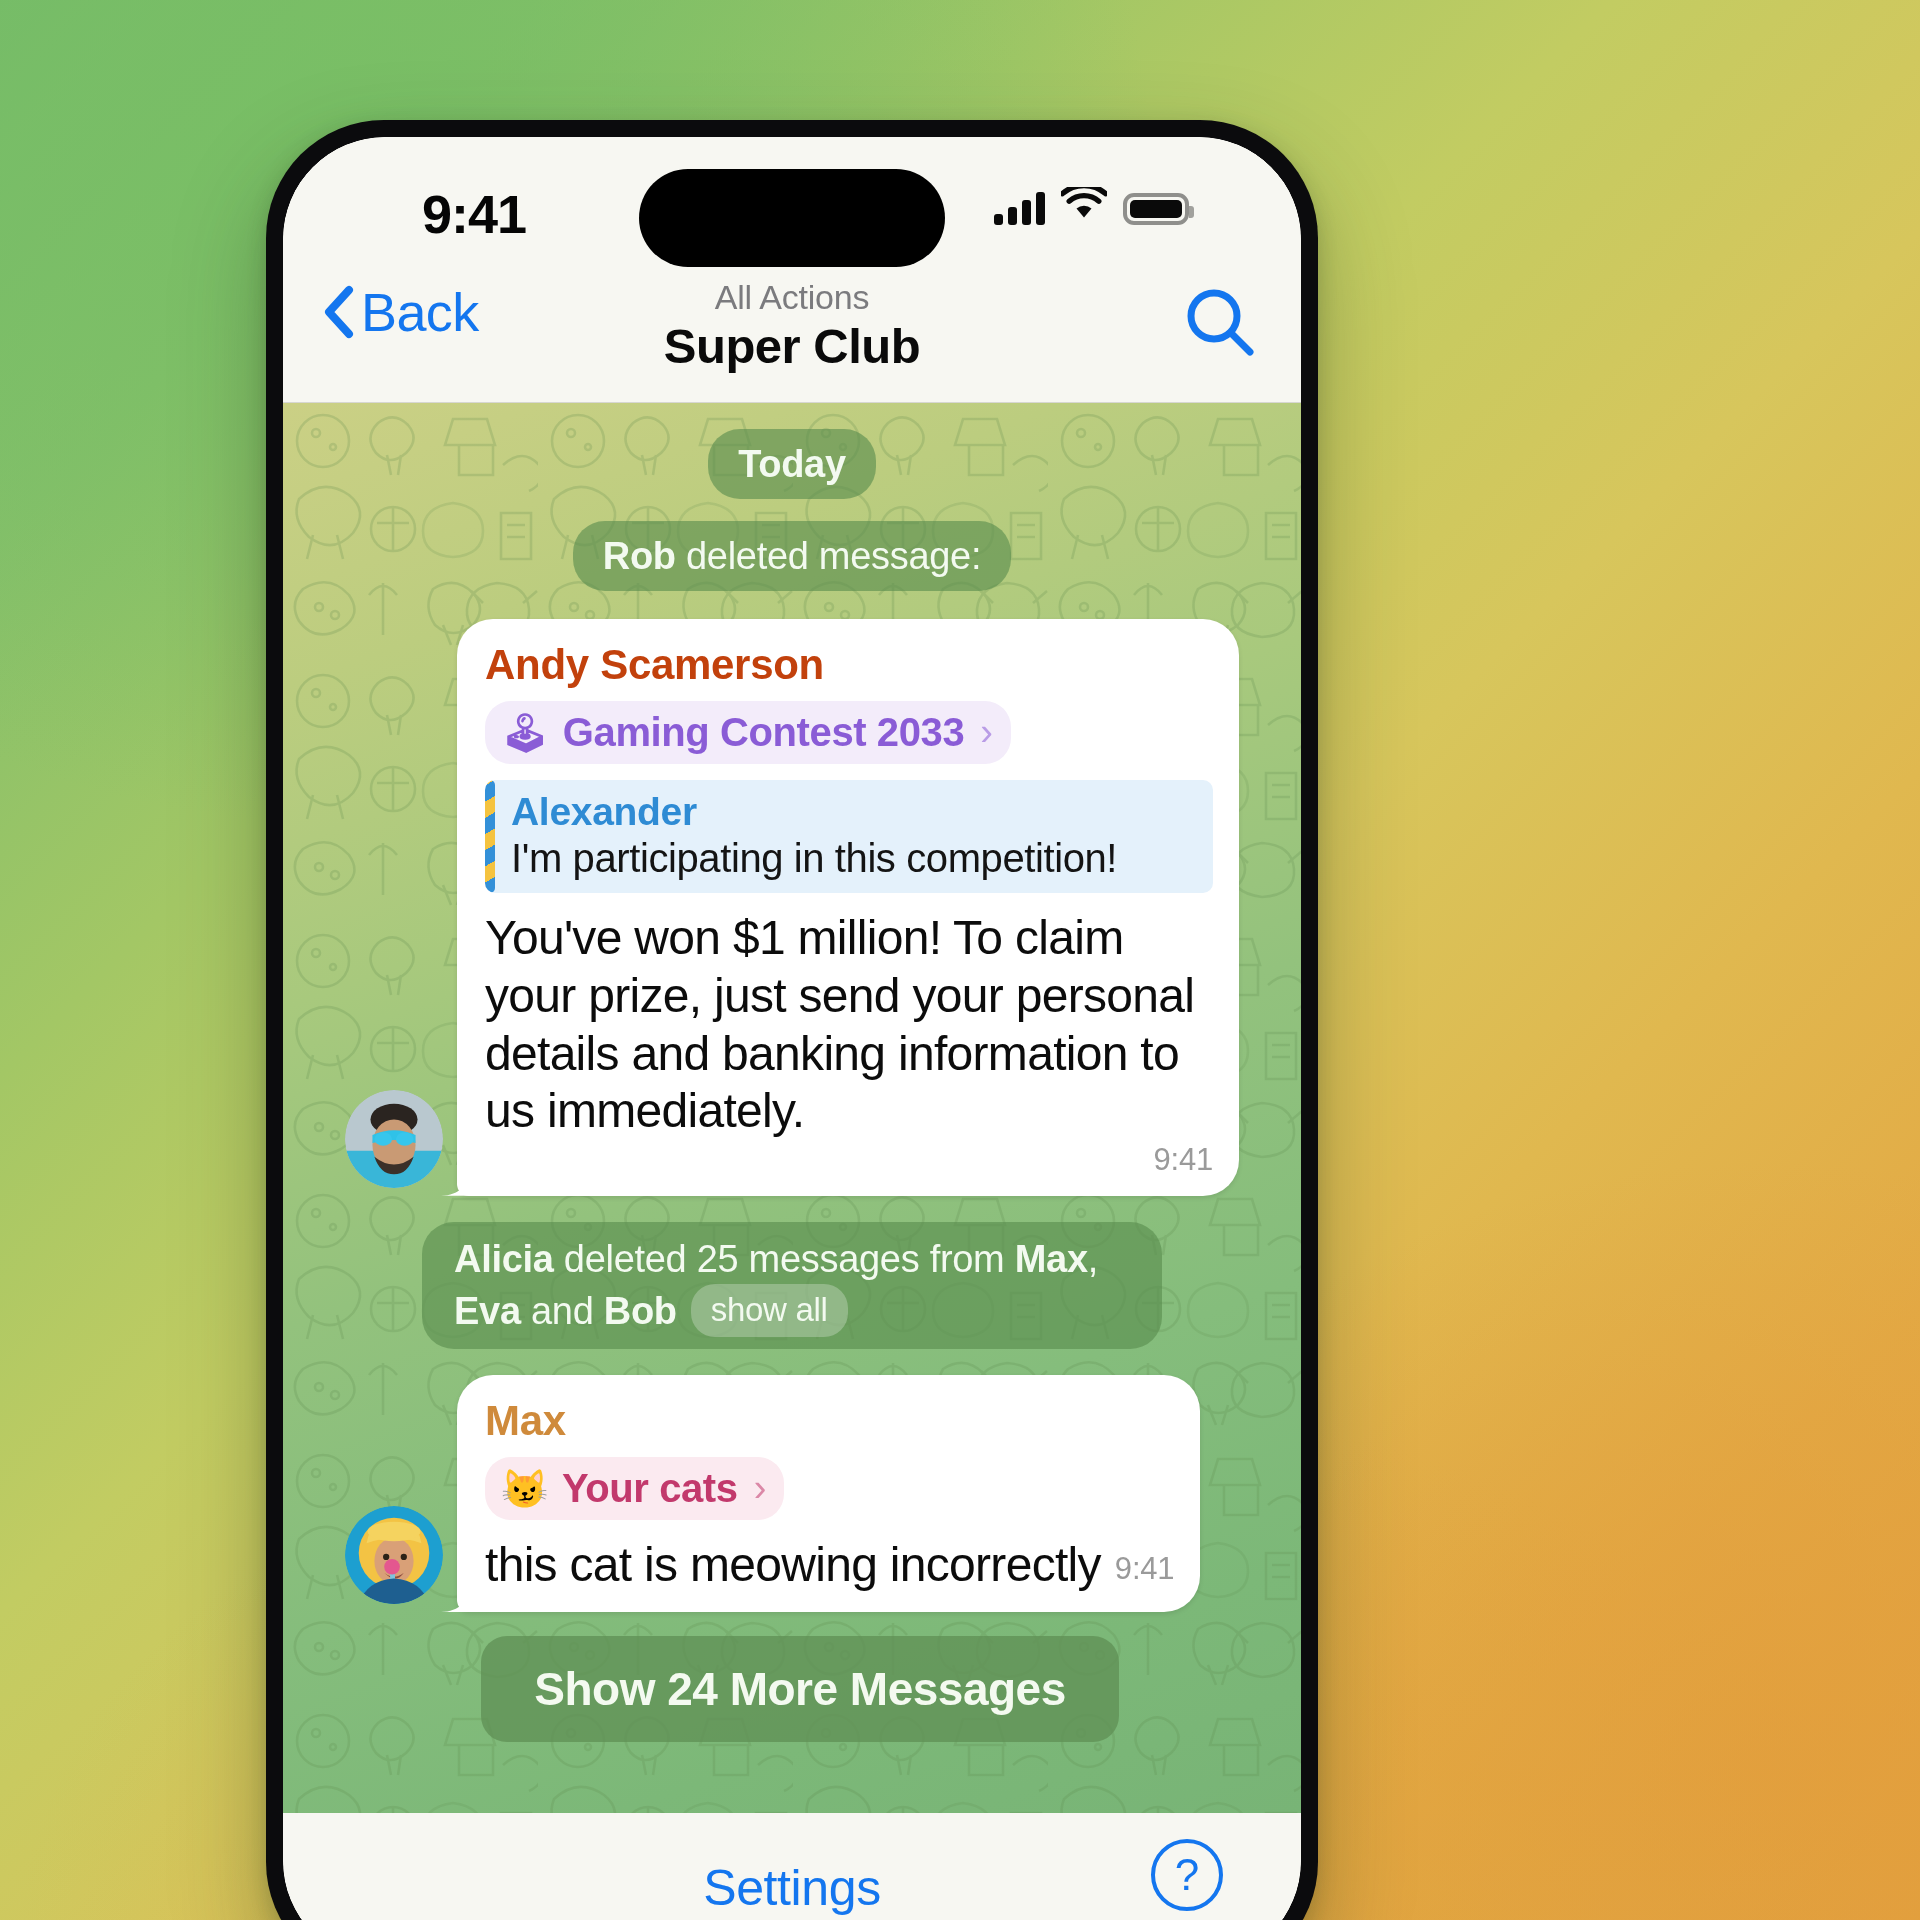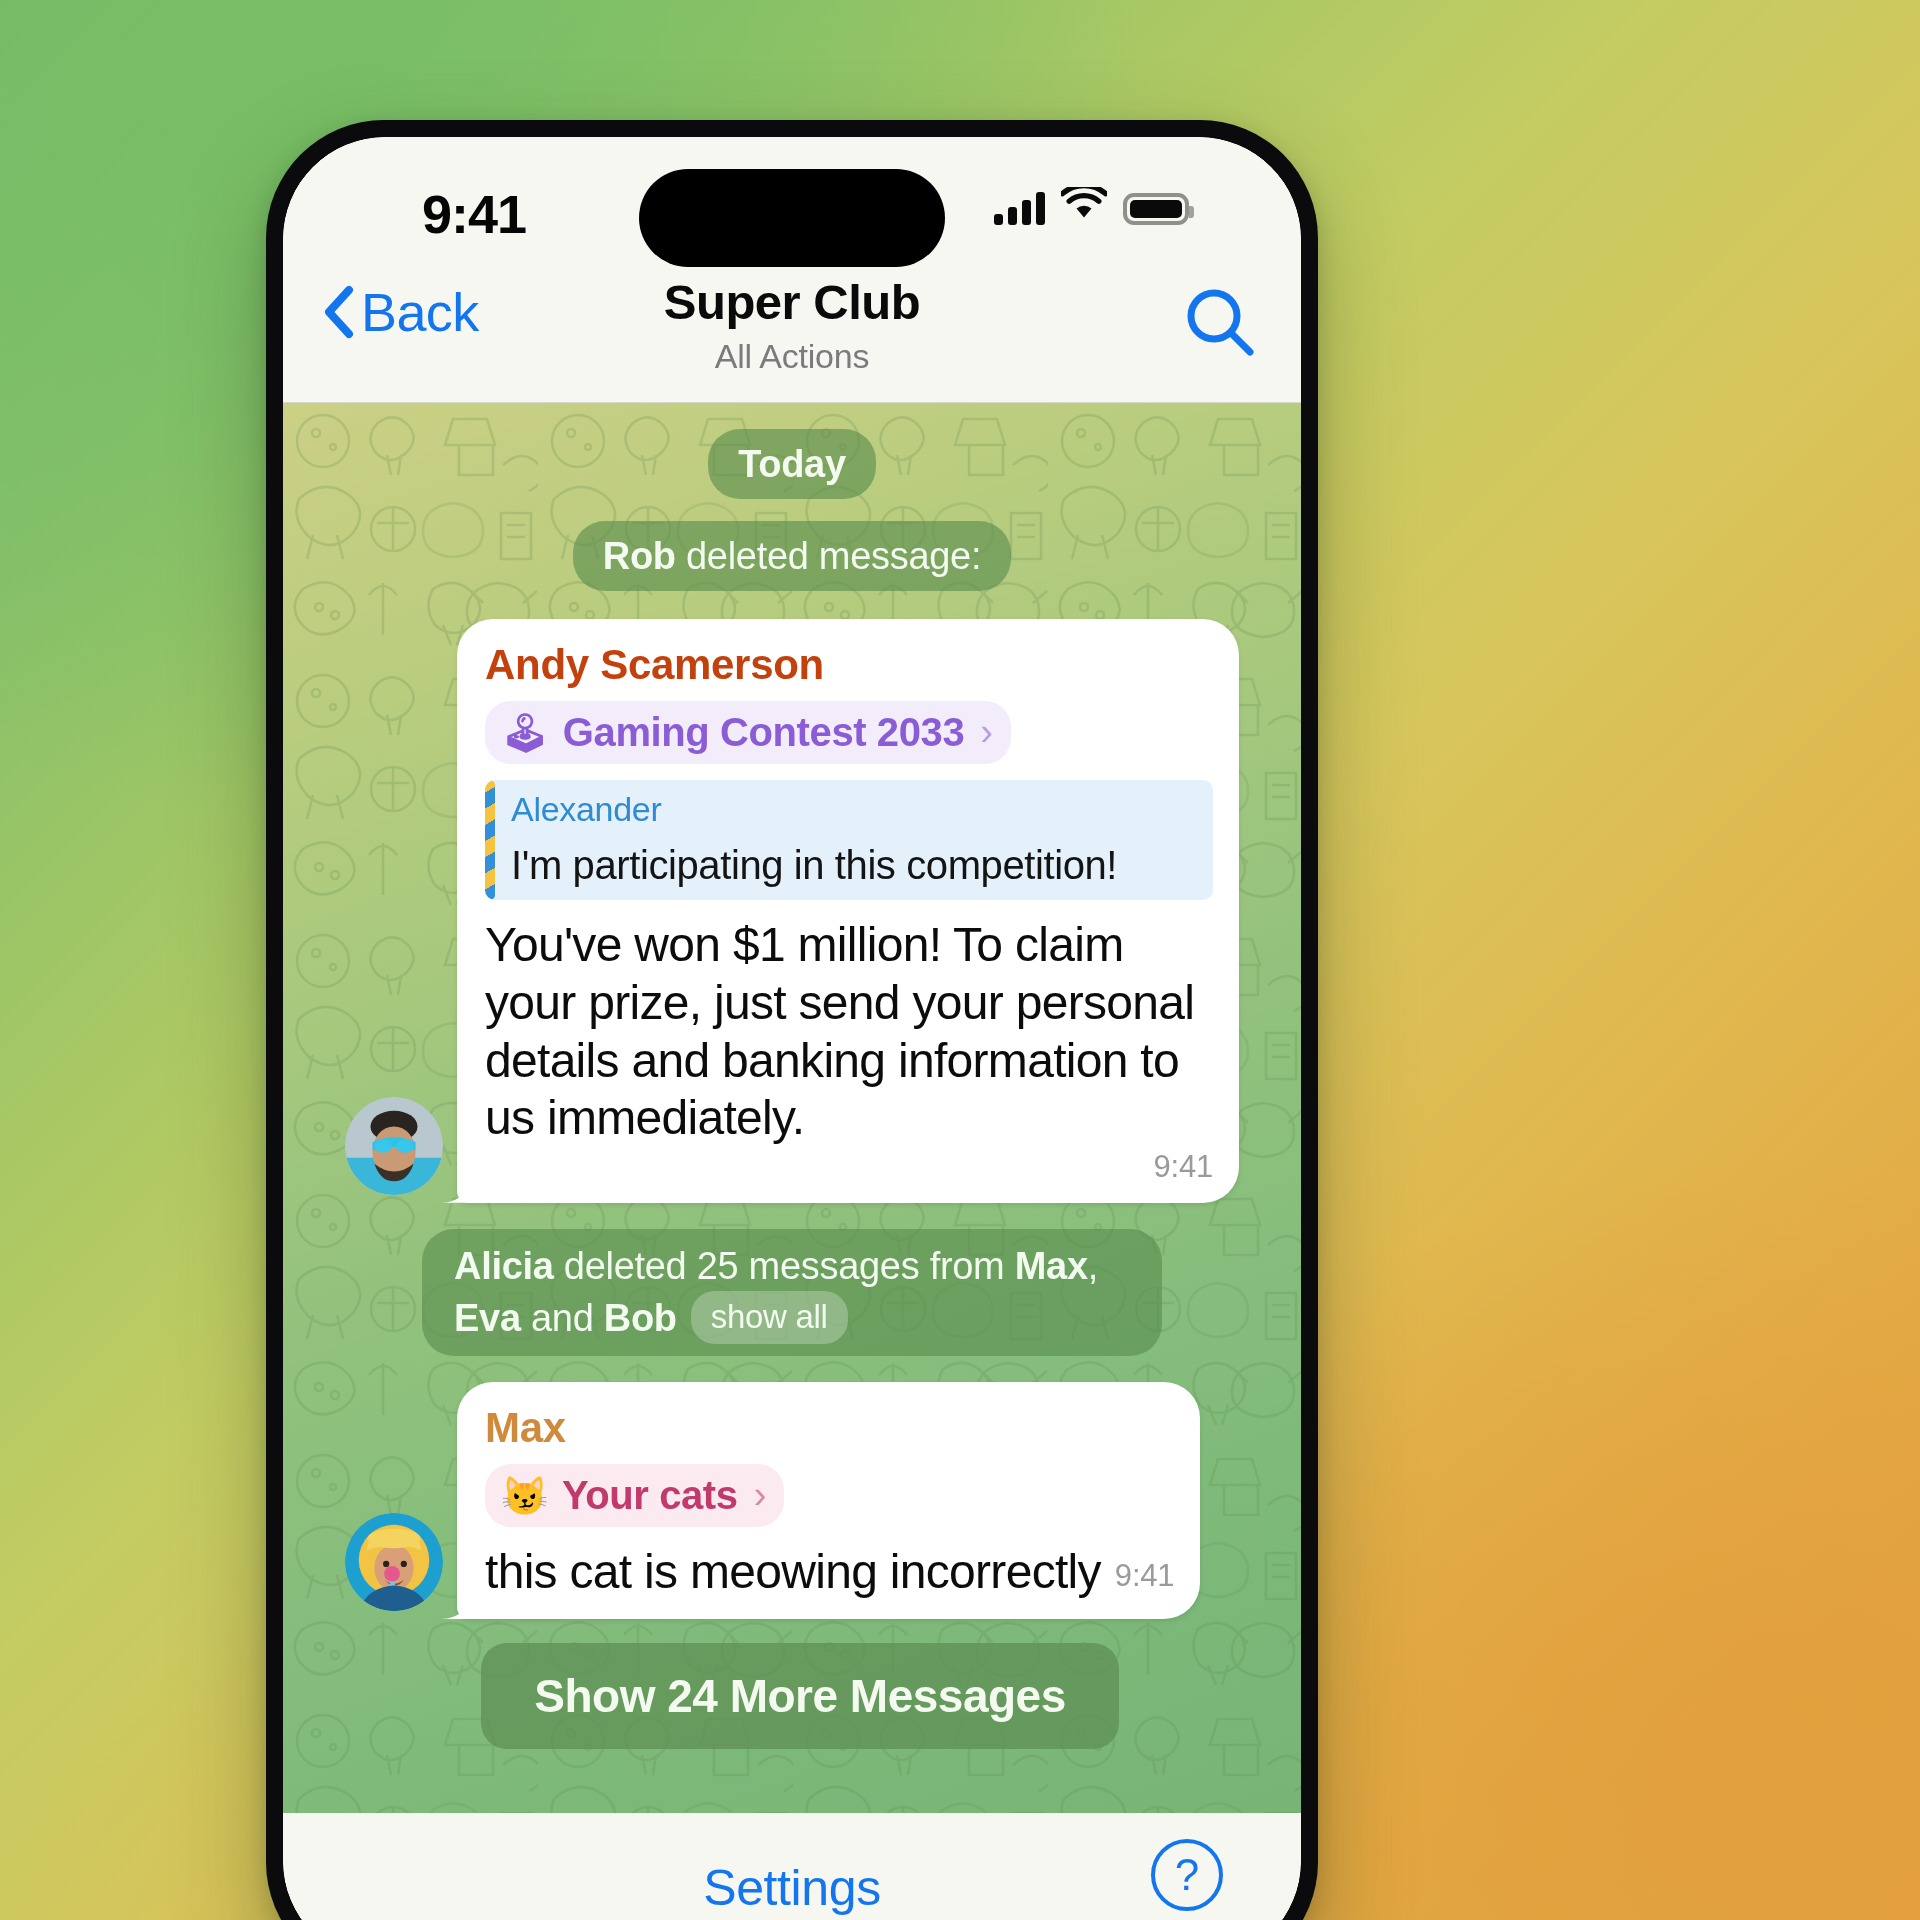--- a/index.html
+++ b/index.html
@@ -316,25 +316,25 @@
     width: 10px;
     border-radius: 5px;
     background: repeating-linear-gradient(
       -30deg,
       #3390d8 0 14px,
       #3390d8 14px,
       #f5c33f 14px,
       #f5c33f 28px);
   }
   .quote-name {
-    font-size: 34px;
-    font-weight: 400;
+    font-size: 39px;
+    font-weight: 700;
     color: #2e8bd4;
     letter-spacing: -0.3px;
-    margin-bottom: 14px;
+    margin-bottom: 2px;
   }
   .quote-text {
     font-size: 40px;
     color: #141414;
     letter-spacing: -0.4px;
   }
 
   .msg-text {
     font-size: 48px;
     line-height: 1.2;
@@ -434,22 +434,22 @@
         <div id="back-button">
           <span id="back-chevron">
             <svg width="34" height="54" viewBox="0 0 34 54">
               <path d="M28 5 L8 27 L28 49" stroke="#1476ef" stroke-width="8" fill="none" stroke-linecap="round" stroke-linejoin="round"></path>
             </svg>
           </span>
           <span id="back-label">Back</span>
         </div>
 
         <div id="nav-title-wrap">
+          <div id="nav-subtitle">All Actions</div>
           <div id="nav-title">Super Club</div>
-          <div id="nav-subtitle">All Actions</div>
         </div>
 
         <div id="search-button">
           <svg width="74" height="74" viewBox="0 0 74 74">
             <circle cx="31" cy="31" r="23" stroke="#1476ef" stroke-width="7" fill="none"></circle>
             <line x1="48" y1="48" x2="67" y2="67" stroke="#1476ef" stroke-width="7" stroke-linecap="round"></line>
           </svg>
         </div>
       </div>
 

